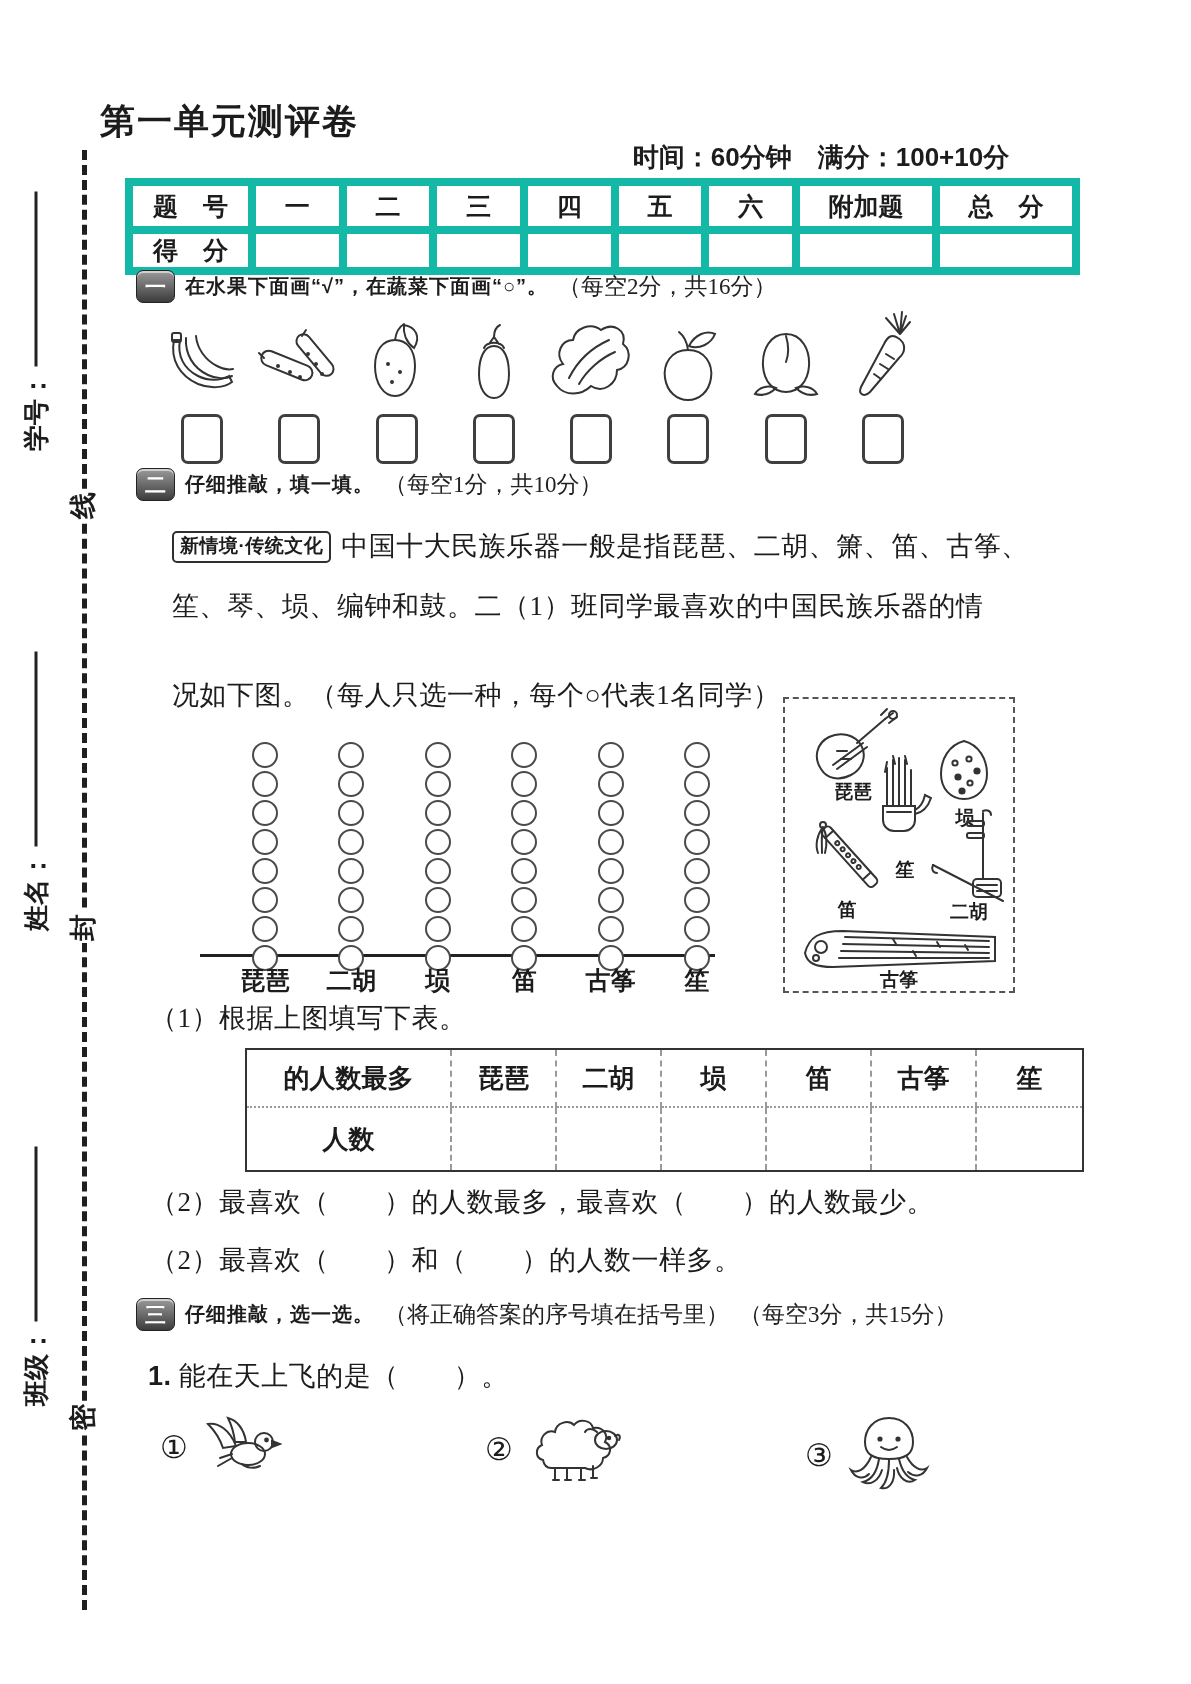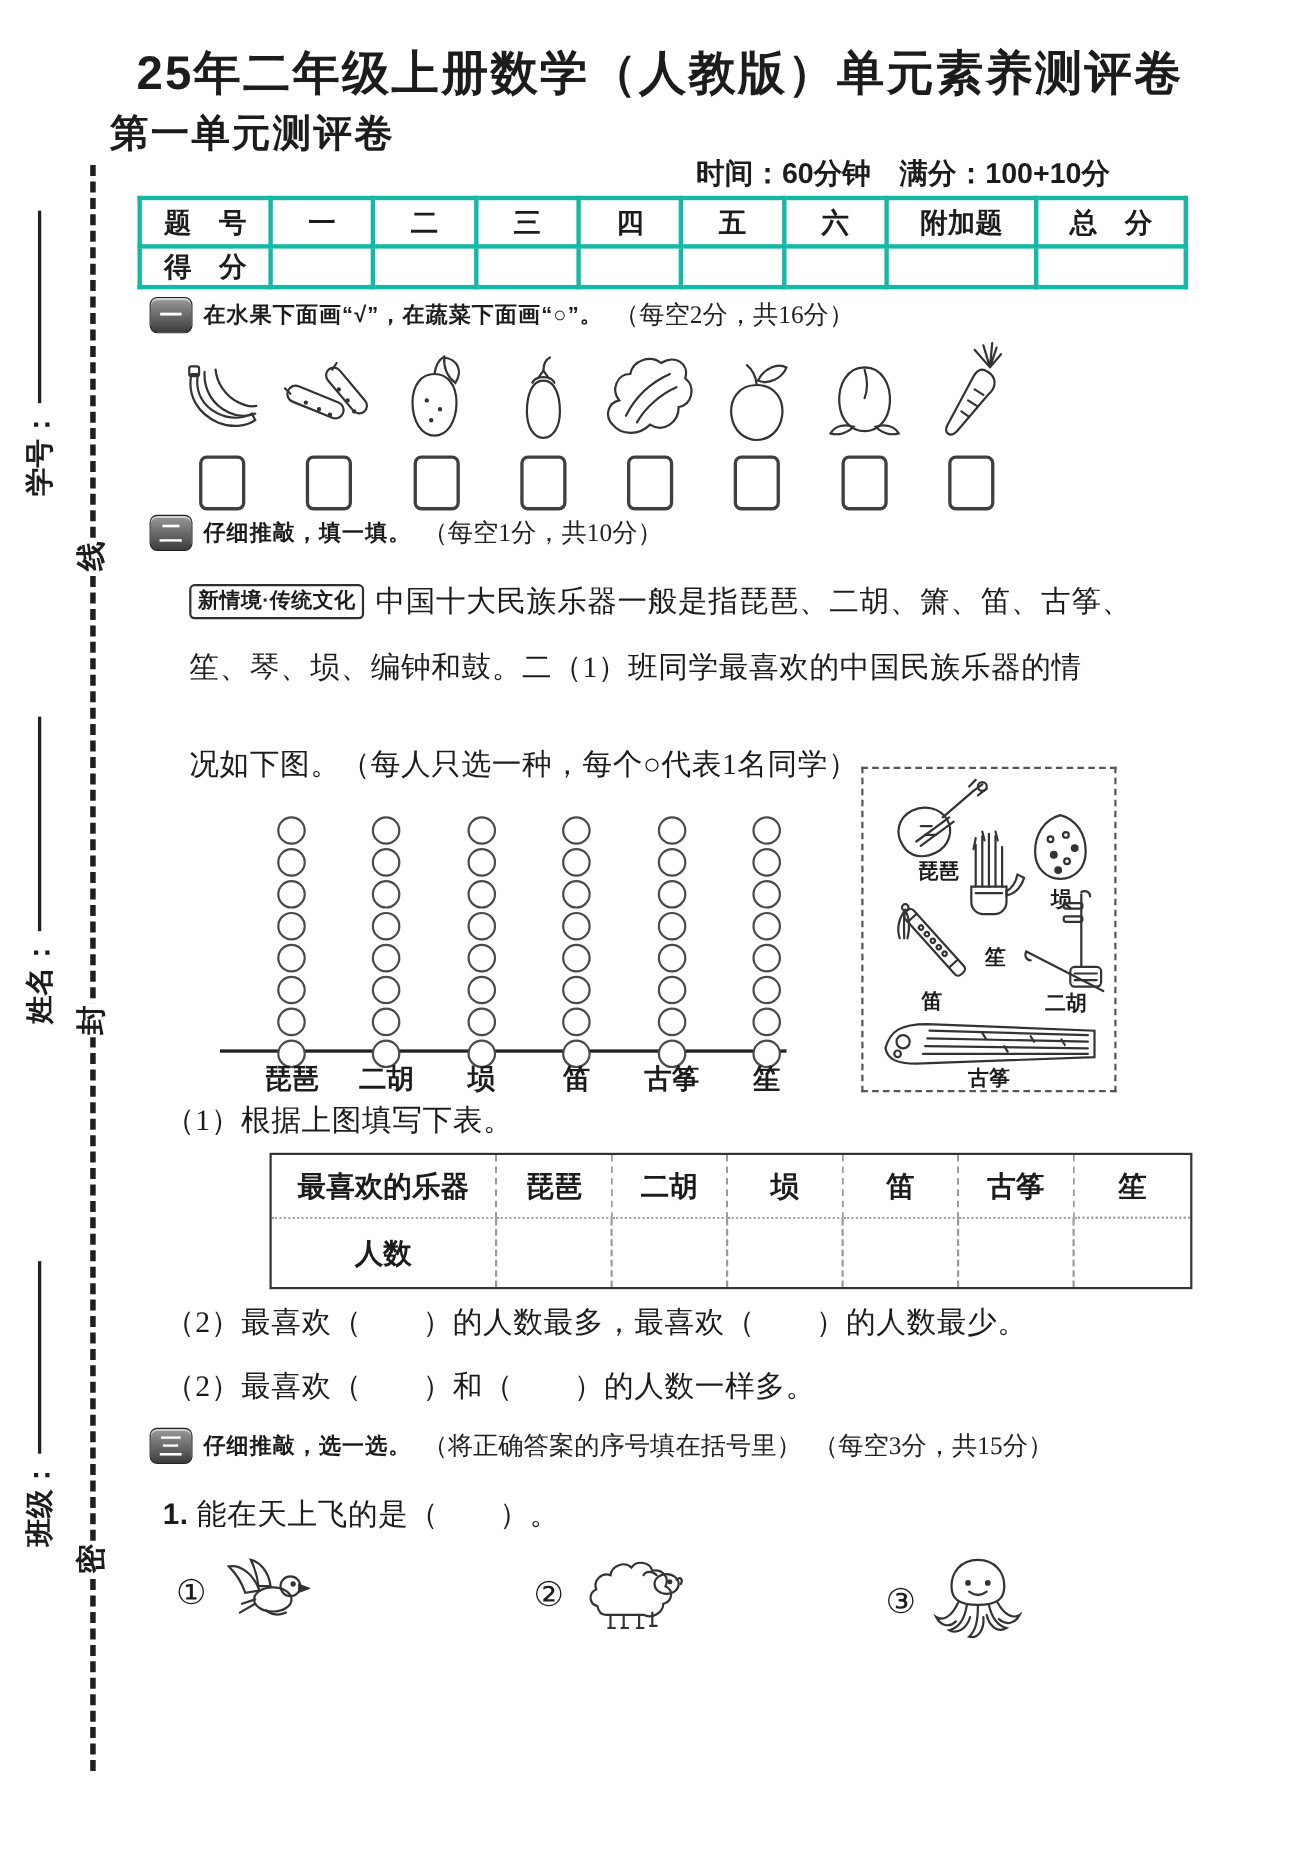--- a/index.html
+++ b/index.html
@@ -7,21 +7,21 @@
     position:relative;width:1191px;height:1684px;margin:0 auto;background:#ffffff;
     color:#1c1c1c;font-family:"Liberation Serif",serif;overflow:hidden;
   }
   .abs{position:absolute;}
   
   .title{font-size:43px;font-weight:800;letter-spacing:2px;text-align:center;font-family:"Liberation Sans",sans-serif;}
   .subtitle{font-size:35px;font-weight:800;letter-spacing:2px;font-family:"Liberation Sans",sans-serif;}
   .meta{font-size:26px;font-weight:700;text-align:center;font-family:"Liberation Sans",sans-serif;}
   
   table.score{border-collapse:collapse;table-layout:fixed;width:955px;}
-  table.score td{border:4px solid #14b8a6;text-align:center;vertical-align:middle;
+  table.score td{border:8px solid #14b8a6;text-align:center;vertical-align:middle;
     font-weight:700;font-size:25px;font-family:"Liberation Sans",sans-serif;padding:0;}
   table.score tr.r1 td{height:40px;}
   table.score tr.r2 td{height:31px;}
   
   .qhead{display:flex;align-items:center;gap:10px;white-space:nowrap;}
   .badge{display:inline-flex;width:37px;height:31px;border-radius:7px;flex:0 0 auto;
     background:linear-gradient(#9a9a9a,#3c3c3c);border:1px solid #222;
     box-shadow:inset 0 2px 0 rgba(255,255,255,.55);
     color:#fff;align-items:center;justify-content:center;
     font-size:21px;font-weight:800;font-family:"Liberation Sans",sans-serif;}
@@ -87,21 +87,20 @@
       <span>班级：</span>
       <span class="side-line" style="width:175px;"></span>
     </div>
   </div>
 
   <div class="abs seal-line" style="left:82px;top:150px;height:1460px;"></div>
   <div class="abs seal-char" style="left:68px;top:486px;">线</div>
   <div class="abs seal-char" style="left:68px;top:908px;">封</div>
   <div class="abs seal-char" style="left:68px;top:1398px;">密</div>
 
-  <div class="abs title" style="left:100px;top:38px;width:1000px;">25年二年级上册数学（人教版）单元素养测评卷</div>
   <div class="abs subtitle" style="left:100px;top:98px;width:1000px;">第一单元测评卷</div>
   <div class="abs meta" style="left:600px;top:140px;width:442px;">时间：60分钟　满分：100+10分</div>
 
   <table class="score abs" style="left:125px;top:178px;">
     <tbody>
         <tr class="r1">
           <td style="width: 115px;">题　号</td>
           <td>一</td>
           <td>二</td>
           <td>三</td>
@@ -398,21 +397,21 @@
         <path d="M96 14 l3 5 M140 17 l3 5 M168 20 l3 5 M116 26 l3 5"></path>
         <circle cx="24" cy="22" r="6"></circle>
           <circle cx="19" cy="33" r="3"></circle>
       </g>
     </svg>
     <div class="inst-label" style="left:84px;top:268px;width:60px;">古筝</div>
   </div>
 
   <div class="abs subq" style="left:150px;top:1000px;">（1）根据上图填写下表。</div>
   <div class="abs fill-table" style="left:245px;top:1048px;" id="fill-table">
-      <div class="fill-cell top">最喜欢的乐器</div>
+      <div class="fill-cell top">的人数最多</div>
       <div class="fill-cell top">琵琶</div>
       <div class="fill-cell top">二胡</div>
       <div class="fill-cell top">埙</div>
       <div class="fill-cell top">笛</div>
       <div class="fill-cell top">古筝</div>
       <div class="fill-cell top last">笙</div>
       <div class="fill-cell bot">人数</div>
       <div class="fill-cell bot"></div>
       <div class="fill-cell bot"></div>
       <div class="fill-cell bot"></div>

